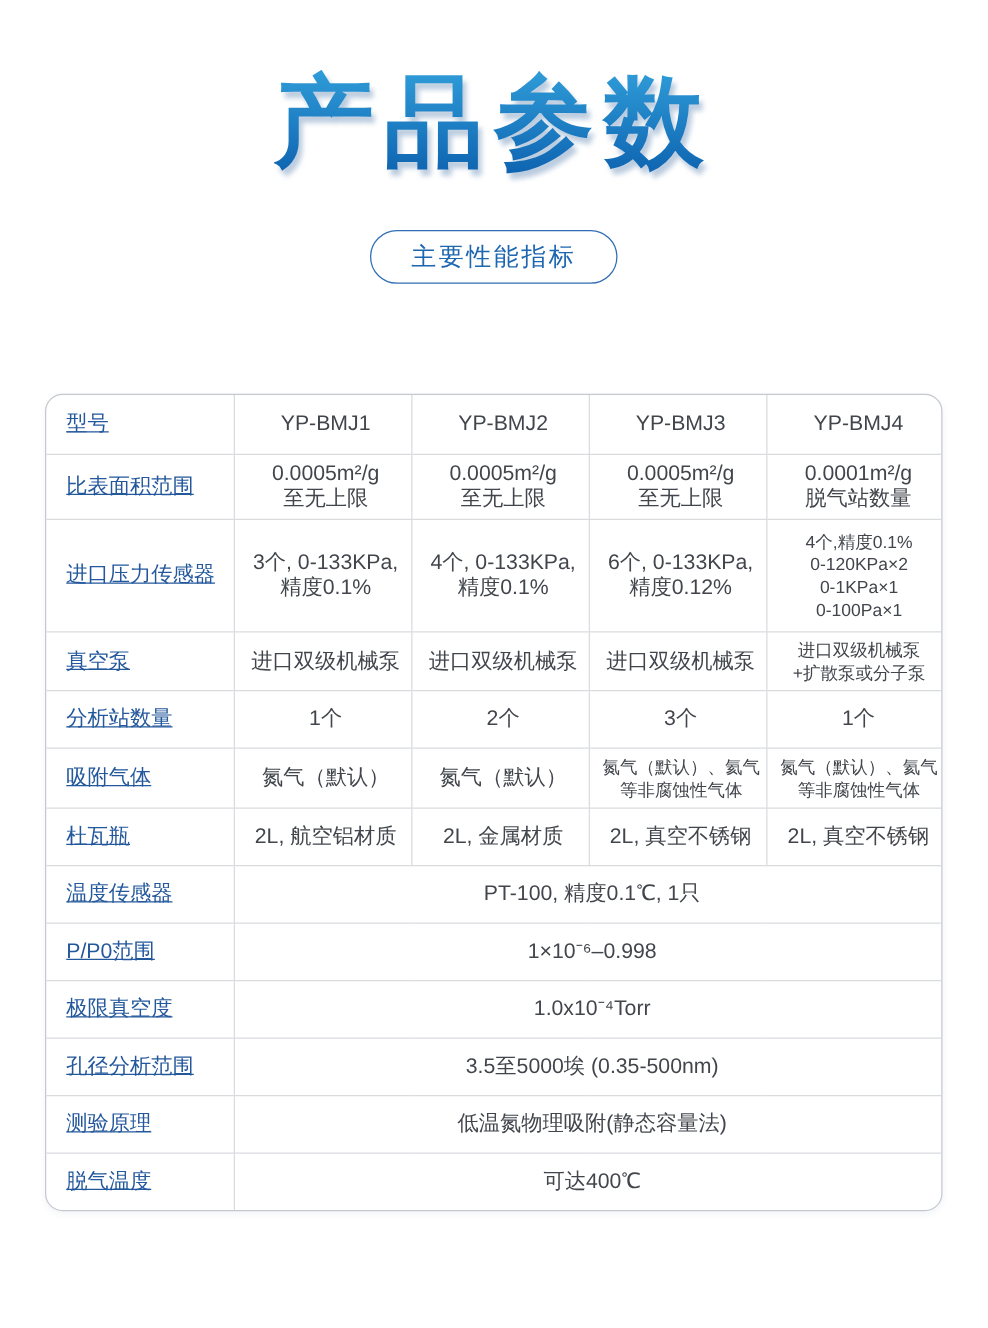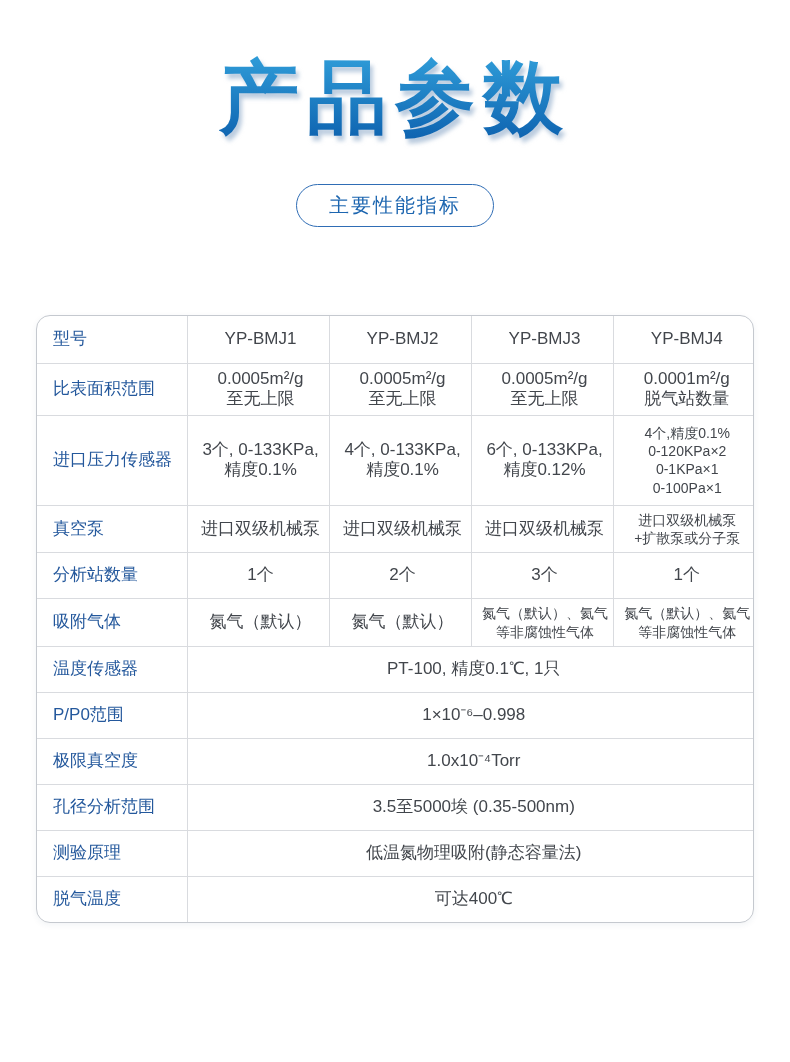--- a/index.html
+++ b/index.html
@@ -69,20 +69,21 @@
     text-align:left;
     white-space:pre-line;
     padding:5px 8px 5px 13px;
     font-size:17px;
     line-height:1.22;
   }
   .spec th{
     color:var(--label-blue);
     font-weight:400;
     padding-left:16px;
+    text-decoration:underline;
   }
   .spec td{color:var(--value-gray);text-align:center;}
   .spec td.sm{font-size:14px;line-height:1.3;padding-left:10px;padding-right:4px;}
   
   .spec tr:first-child > *{border-top:0;}
   .spec tr:last-child > *{border-bottom:0;}
   .spec tr > *:first-child{border-left:0;}
   .spec tr > *:last-child{border-right:0;}
 </style>
 </head>
@@ -164,20 +165,27 @@
       <tr style="height:47px">
         <th>吸附气体</th>
         <td>氮气（默认）</td>
         <td>氮气（默认）</td>
         <td class="sm">氮气（默认）、氦气
 等非腐蚀性气体</td>
         <td class="sm">氮气（默认）、氦气
 等非腐蚀性气体</td>
       </tr>
 
+      <tr style="height:46px">
+        <th>杜瓦瓶</th>
+        <td>2L, 航空铝材质</td>
+        <td>2L, 金属材质</td>
+        <td>2L, 真空不锈钢</td>
+        <td>2L, 真空不锈钢</td>
+      </tr>
 
       <tr style="height:46px">
         <th>温度传感器</th>
         <td colspan="4">PT-100, 精度0.1℃, 1只</td>
       </tr>
 
       <tr style="height:46px">
         <th>P/P0范围</th>
         <td colspan="4">1×10⁻⁶–0.998</td>
       </tr>

